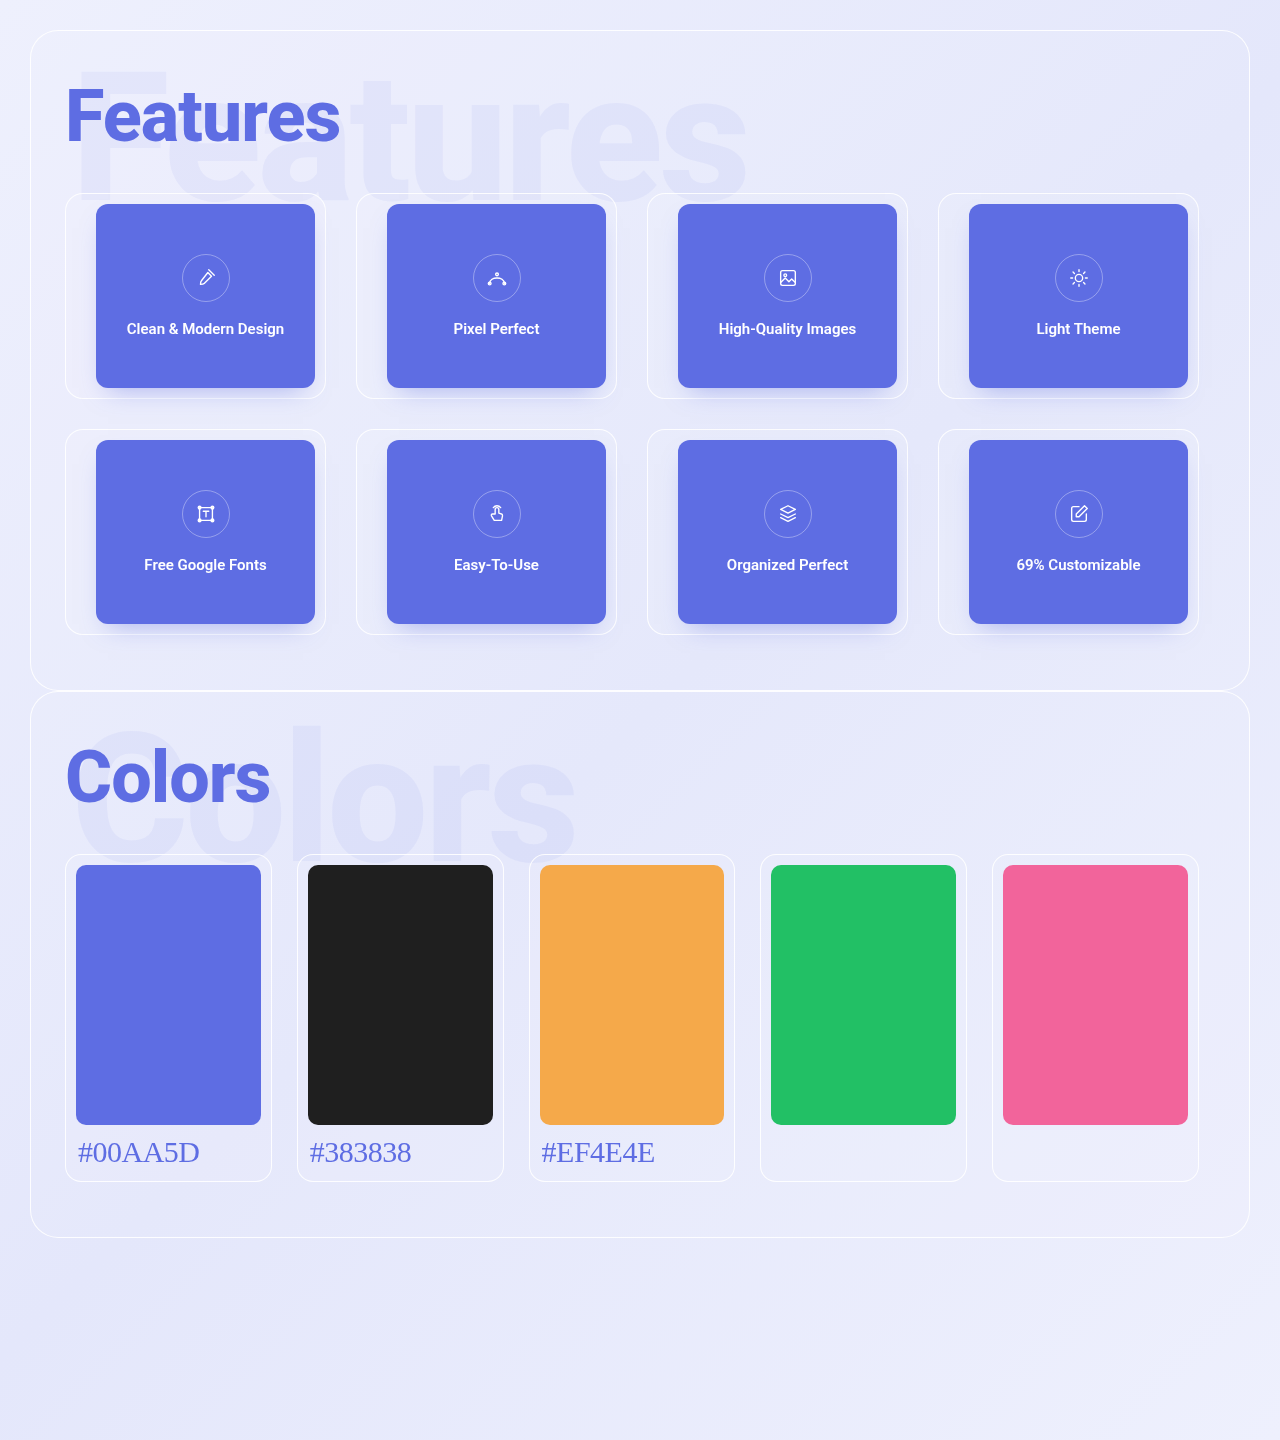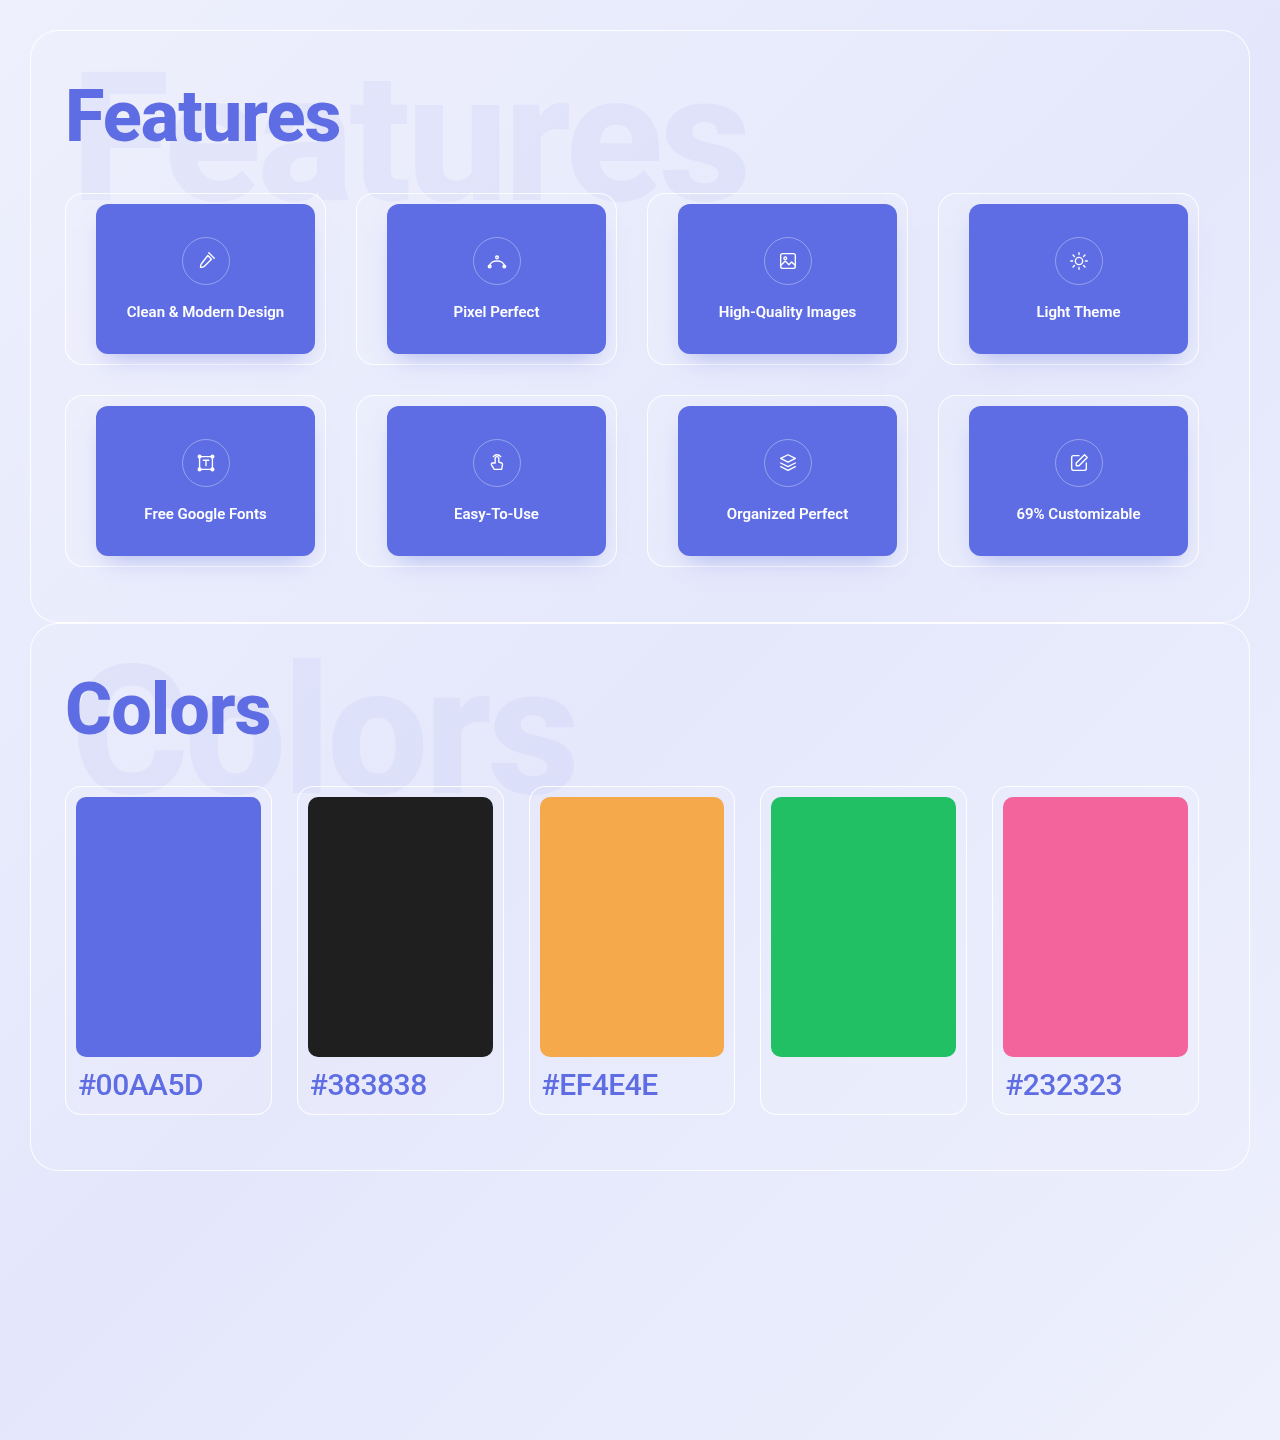--- a/index.html
+++ b/index.html
@@ -55,21 +55,21 @@
   }
   .feature-card {
     border: 1px solid rgba(255,255,255,0.9);
     border-radius: 18px;
     padding: 10px;
     background: rgba(255,255,255,0.1);
   }
   .feature-inner {
     background: #5E6DE3;
     border-radius: 12px;
-    height: 150px;
+    height: 184px;
     display: flex;
     flex-direction: column;
     align-items: center;
     justify-content: center;
     gap: 18px;
     box-shadow: 0 12px 24px -12px rgba(94,109,227,0.5);
     margin-left: 20px;
   }
   .icon-circle {
     width: 48px;
@@ -102,20 +102,21 @@
     z-index: 2;
     display: grid;
     grid-template-columns: repeat(5, 1fr);
     gap: 25px;
   }
   .color-card {
     border: 1px solid rgba(255,255,255,0.9);
     border-radius: 16px;
     padding: 10px 10px 6px 10px;
     background: rgba(255,255,255,0.08);
+    font-family: Liberation Serif, serif;
   }
   .swatch {
     width: 100%;
     height: 260px;
     border-radius: 10px;
   }
   .color-code {
     font-size: 30px;
     font-weight: 500;
     color: #5E6DE3;
@@ -259,17 +260,16 @@
       <div class="swatch" style="background:#F5A94A"></div>
       <div class="color-code">#EF4E4E</div>
     </div>
 
     <div class="color-card">
       <div class="swatch" style="background:#22C065"></div>
     </div>
 
     <div class="color-card">
       <div class="swatch" style="background:#F2649B"></div>
-      <div class="color-code">#232323</div>
     </div>
 
   </div>
 </section>
 
 </body></html>

